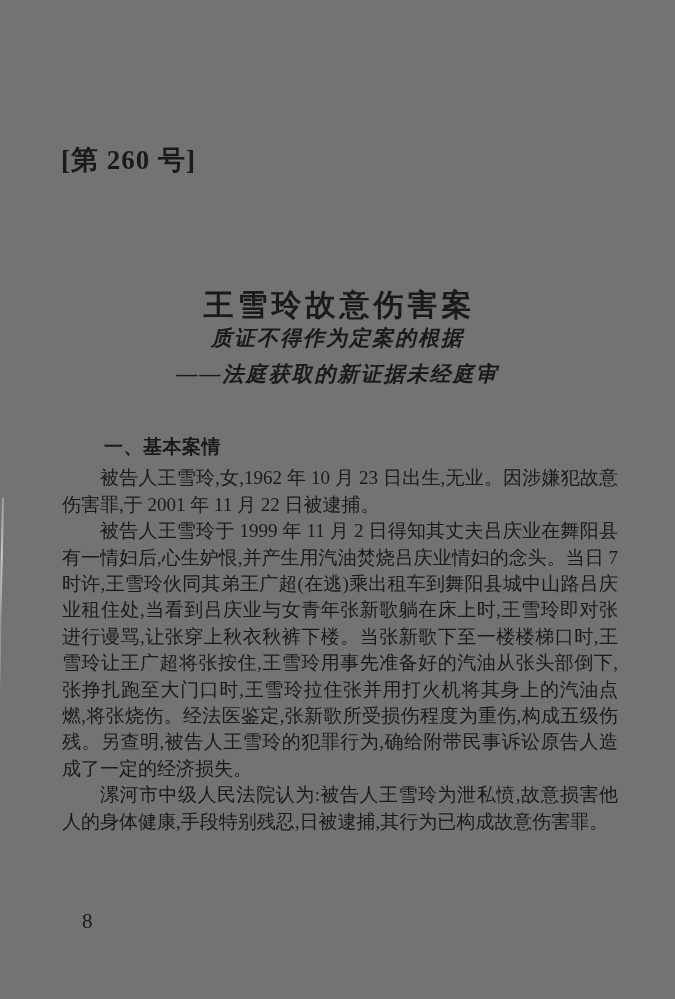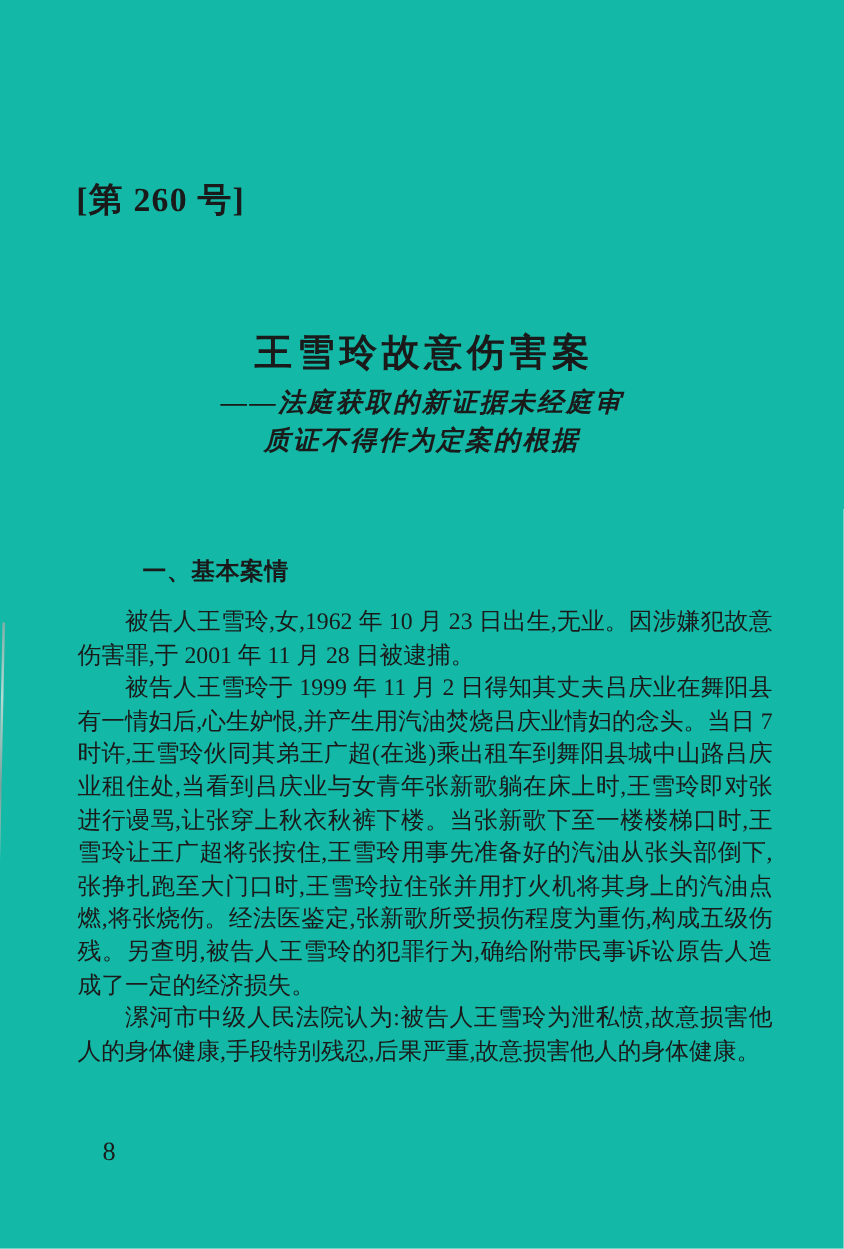--- a/index.html
+++ b/index.html
@@ -4,38 +4,38 @@
 <style>
   html, body {
     margin: 0;
     padding: 0;
     background: #ffffff;
   }
   .page {
     position: relative;
     width: 675px;
     height: 999px;
-    background: #14b8a6;
+    background: #737373;
     overflow: hidden;
     color: #1a1a1a;
     font-family: "Liberation Serif", "DejaVu Serif", serif;
   }
   .case-number {
     position: absolute;
     top: 147px;
     left: 61px;
     font-size: 27px;
     font-weight: 700;
     line-height: 1;
     letter-spacing: 1px;
     white-space: nowrap;
   }
   .title-block {
     position: absolute;
-    top: 265px;
+    top: 287px;
     left: 0;
     width: 675px;
     text-align: center;
   }
   .case-title {
     margin: 0;
     font-size: 30px;
     font-weight: 700;
     line-height: 36px;
     letter-spacing: 4px;
@@ -52,21 +52,21 @@
   .case-subtitle.first {
     margin-top: 6px;
   }
   .content {
     position: absolute;
     top: 431px;
     left: 62px;
     width: 556px;
   }
   .section-heading {
-    margin: 14px;
+    margin: 4px;
     font-family: Liberation Mono, monospace;
     font-size: 19px;
     font-weight: 700;
     line-height: 26.4px;
     text-indent: 2em;
     letter-spacing: 0.5px;
   }
   .body-para {
     margin: 0;
     font-size: 19px;
@@ -100,26 +100,26 @@
 <body>
 
 <div class="page">
 
   <div class="scan-edge-artifact"></div>
 
   <div class="case-number">[第 260 号]</div>
 
   <div class="title-block">
     <h1 class="case-title">王雪玲故意伤害案</h1>
+    <div class="case-subtitle">质证不得作为定案的根据</div>
     <div class="case-subtitle first">——法庭获取的新证据未经庭审</div>
-    <div class="case-subtitle">质证不得作为定案的根据</div>
   </div>
 
   <div class="content">
     <h2 class="section-heading">一、基本案情</h2>
-    <p class="body-para">被告人王雪玲,女,1962 年 10 月 23 日出生,无业。因涉嫌犯故意伤害罪,于 2001 年 11 月 28 日被逮捕。</p>
+    <p class="body-para">被告人王雪玲,女,1962 年 10 月 23 日出生,无业。因涉嫌犯故意伤害罪,于 2001 年 11 月 22 日被逮捕。</p>
     <p class="body-para">被告人王雪玲于 1999 年 11 月 2 日得知其丈夫吕庆业在舞阳县有一情妇后,心生妒恨,并产生用汽油焚烧吕庆业情妇的念头。当日 7 时许,王雪玲伙同其弟王广超(在逃)乘出租车到舞阳县城中山路吕庆业租住处,当看到吕庆业与女青年张新歌躺在床上时,王雪玲即对张进行谩骂,让张穿上秋衣秋裤下楼。当张新歌下至一楼楼梯口时,王雪玲让王广超将张按住,王雪玲用事先准备好的汽油从张头部倒下,张挣扎跑至大门口时,王雪玲拉住张并用打火机将其身上的汽油点燃,将张烧伤。经法医鉴定,张新歌所受损伤程度为重伤,构成五级伤残。另查明,被告人王雪玲的犯罪行为,确给附带民事诉讼原告人造成了一定的经济损失。</p>
-    <p class="body-para">漯河市中级人民法院认为:被告人王雪玲为泄私愤,故意损害他人的身体健康,手段特别残忍,后果严重,故意损害他人的身体健康。</p>
+    <p class="body-para">漯河市中级人民法院认为:被告人王雪玲为泄私愤,故意损害他人的身体健康,手段特别残忍,日被逮捕,其行为已构成故意伤害罪。</p>
   </div>
 
   <div class="page-number">8</div>
 
 </div>
 
 </body></html>

